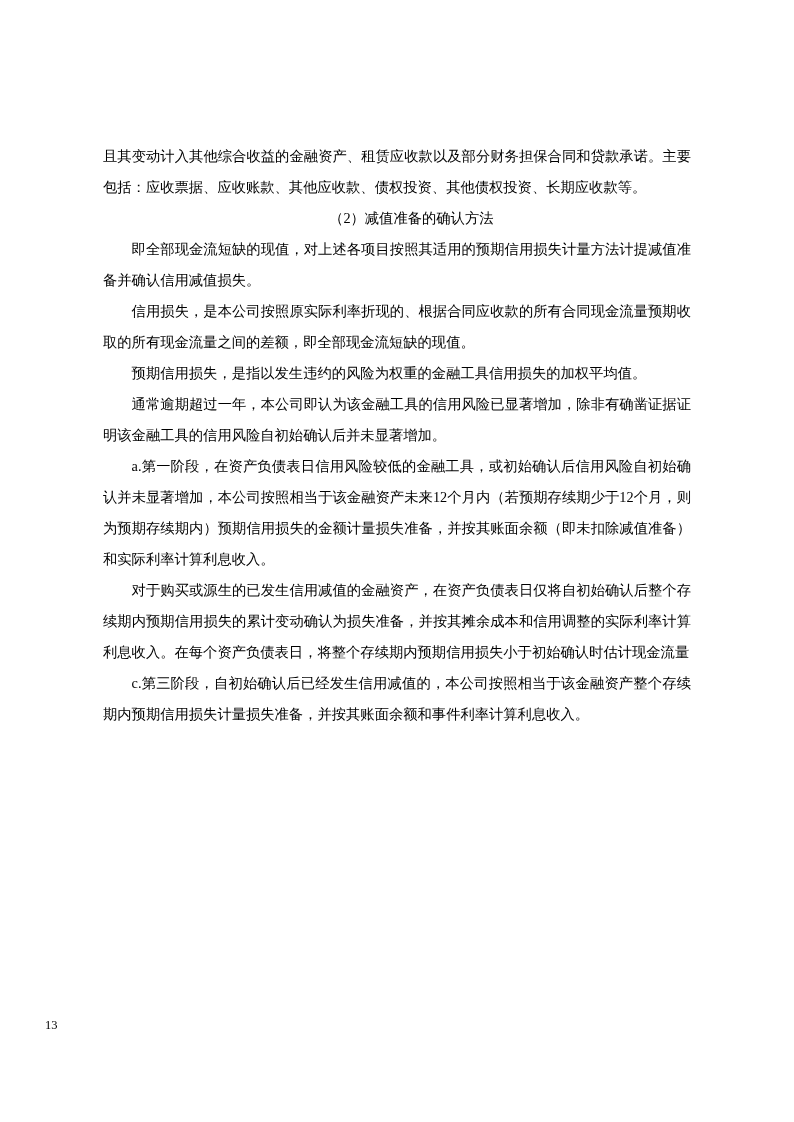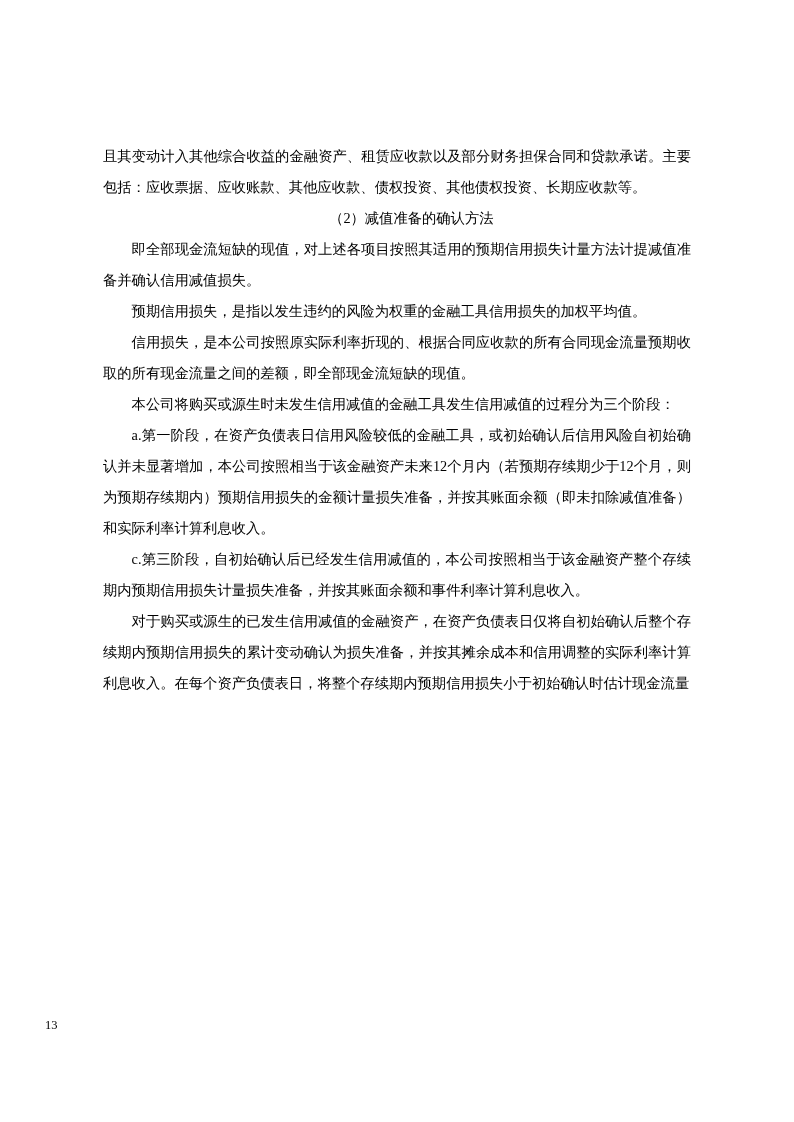--- a/index.html
+++ b/index.html
@@ -48,21 +48,21 @@
   }
 </style>
 </head>
 <body>
 
 <div class="page">
   <div class="content">
       <p>且其变动计入其他综合收益的金融资产、租赁应收款以及部分财务担保合同和贷款承诺。主要包括：应收票据、应收账款、其他应收款、债权投资、其他债权投资、长期应收款等。</p>
       <p class="indent no-justify">（2）减值准备的确认方法</p>
       <p class="indent">即全部现金流短缺的现值，对上述各项目按照其适用的预期信用损失计量方法计提减值准备并确认信用减值损失。</p>
+      <p class="indent">信用损失，是本公司按照原实际利率折现的、根据合同应收款的所有合同现金流量预期收取的所有现金流量之间的差额，即全部现金流短缺的现值。</p>
       <p class="indent">预期信用损失，是指以发生违约的风险为权重的金融工具信用损失的加权平均值。</p>
-      <p class="indent">信用损失，是本公司按照原实际利率折现的、根据合同应收款的所有合同现金流量预期收取的所有现金流量之间的差额，即全部现金流短缺的现值。</p>
-      <p class="indent">本公司将购买或源生时未发生信用减值的金融工具发生信用减值的过程分为三个阶段：</p>
+      <p class="indent">通常逾期超过一年，本公司即认为该金融工具的信用风险已显著增加，除非有确凿证据证明该金融工具的信用风险自初始确认后并未显著增加。</p>
       <p class="indent">a.第一阶段，在资产负债表日信用风险较低的金融工具，或初始确认后信用风险自初始确认并未显著增加，本公司按照相当于该金融资产未来12个月内（若预期存续期少于12个月，则为预期存续期内）预期信用损失的金额计量损失准备，并按其账面余额（即未扣除减值准备）和实际利率计算利息收入。</p>
+      <p class="indent">对于购买或源生的已发生信用减值的金融资产，在资产负债表日仅将自初始确认后整个存续期内预期信用损失的累计变动确认为损失准备，并按其摊余成本和信用调整的实际利率计算利息收入。在每个资产负债表日，将整个存续期内预期信用损失小于初始确认时估计现金流量</p>
       <p class="indent">c.第三阶段，自初始确认后已经发生信用减值的，本公司按照相当于该金融资产整个存续期内预期信用损失计量损失准备，并按其账面余额和事件利率计算利息收入。</p>
-      <p class="indent">对于购买或源生的已发生信用减值的金融资产，在资产负债表日仅将自初始确认后整个存续期内预期信用损失的累计变动确认为损失准备，并按其摊余成本和信用调整的实际利率计算利息收入。在每个资产负债表日，将整个存续期内预期信用损失小于初始确认时估计现金流量</p>
     </div>
   <div class="page-number">13</div>
 </div>
 
 </body></html>

